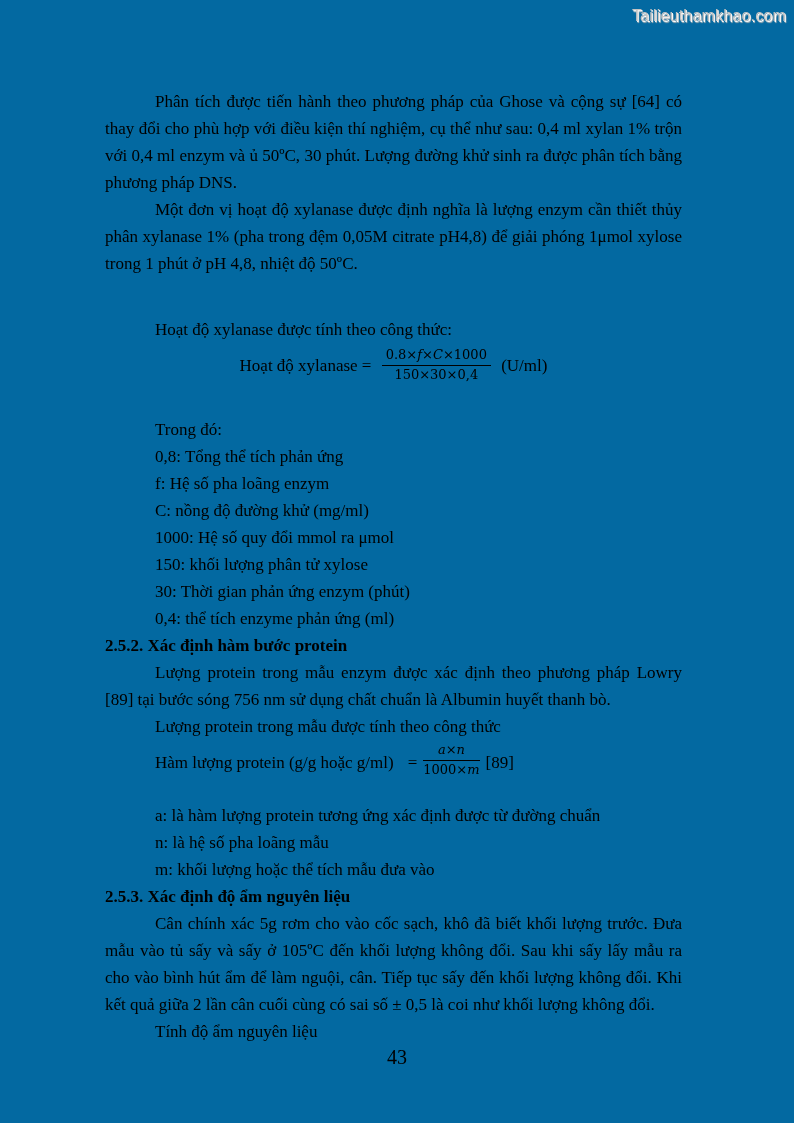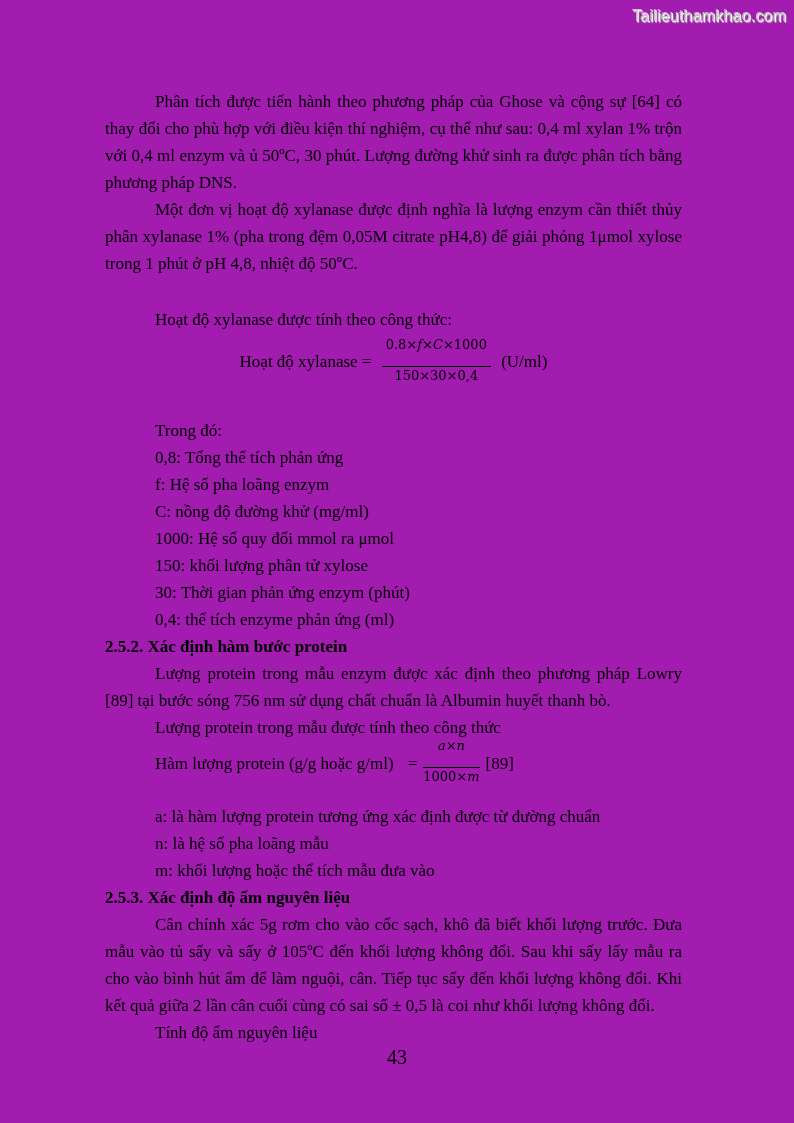--- a/index.html
+++ b/index.html
@@ -1,21 +1,21 @@
 <!DOCTYPE html>
 <html><head>
 <meta charset="utf-8">
 <style>
   html, body { margin: 0; padding: 0; background: #e8e8e8; }
   .page {
     position: relative;
     width: 794px;
     height: 1123px;
     margin: 0 auto;
-    background: #a21caf;
+    background: #0369a1;
     overflow: hidden;
     font-family: "Liberation Serif", serif;
     color: #000000;
   }
   .watermark {
     position: absolute;
     top: 7px;
     right: 8px;
     font-family: "Liberation Sans", sans-serif;
     font-size: 16px;
@@ -32,21 +32,21 @@
     line-height: 27px;
   }
   .para {
     margin: 0;
     text-align: justify;
     text-indent: 50px;
   }
   .indent-line {
     margin: 0 0 0 50px;
   }
-  .gap-top { margin-top: 29px; }
+  .gap-top { margin-top: 39px; }
   .formula-center {
     margin: 6px 0 30px 0;
     text-align: center;
     white-space: nowrap;
   }
   .formula-left {
     margin-left: 50px;
     height: 46px;
     display: flex;
     align-items: center;
@@ -56,21 +56,21 @@
     display: inline-block;
     vertical-align: middle;
     text-align: center;
     font-family: "DejaVu Serif", serif;
     font-size: 13px;
     line-height: 1.3;
     margin: 0 6px;
     position: relative;
     top: -2px;
   }
-  .frac .num { display: block; border-bottom: 1.5px solid #000; padding: 0 4px 12px 4px; }
+  .frac .num { display: block; border-bottom: 1.5px solid #000; padding: 0 4px 1px 4px; }
   .frac .den { display: block; padding-top: 1px; }
   .it { font-style: italic; }
   .eq-gap { display: inline-block; width: 14px; }
   .def-block { margin: 0; }
   .def-item { margin-left: 50px; }
   .heading {
     margin: 0;
     font-size: 17px;
     font-weight: bold;
     line-height: 27px;

